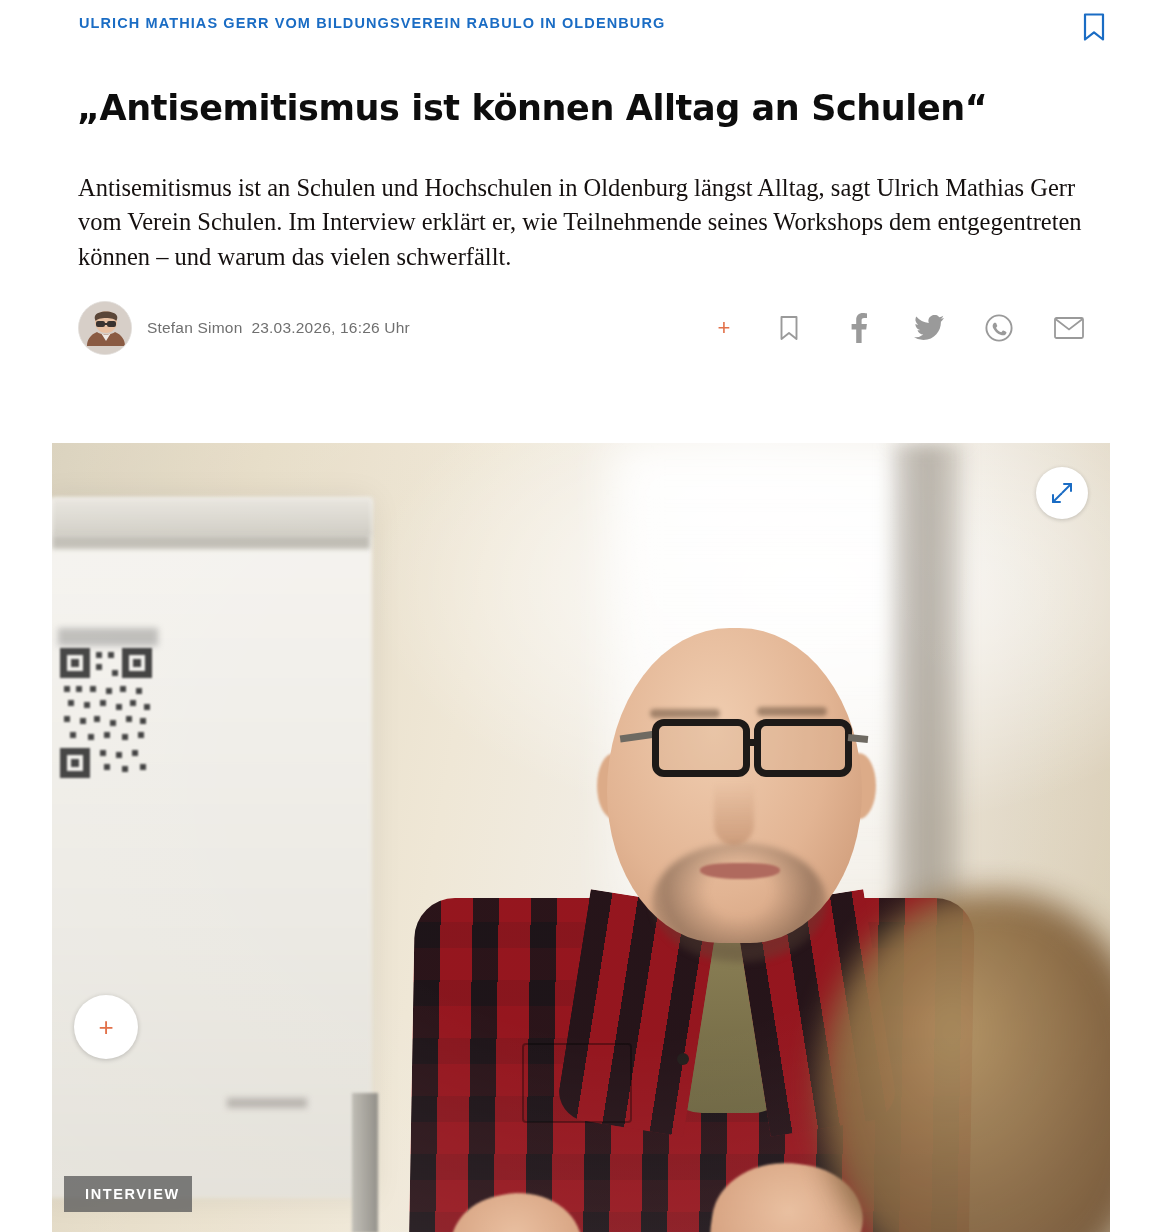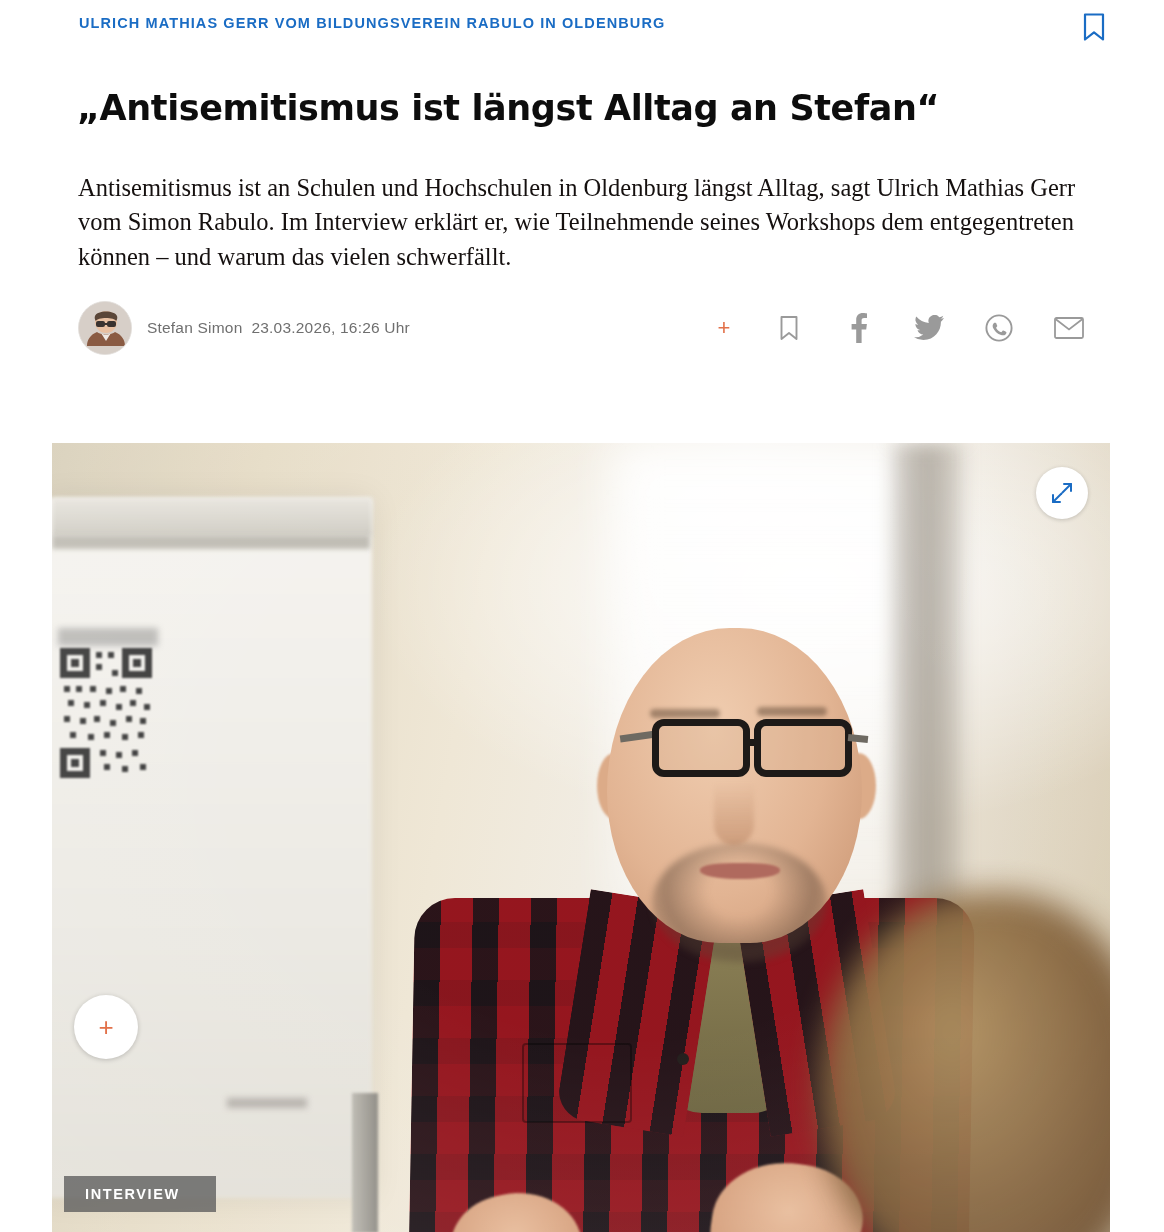--- a/index.html
+++ b/index.html
@@ -377,41 +377,41 @@
   .label-badge {
     position: absolute;
     left: 12px;
     bottom: 20px;
     background: rgba(92,92,92,0.78);
     color: #ffffff;
     font-family: "Liberation Sans", sans-serif;
     font-size: 14.5px;
     font-weight: bold;
     letter-spacing: 1.6px;
-    padding: 10px 36px 10px 21px;
+    padding: 10px 12px 10px 21px;
     text-transform: uppercase;
   }
 </style>
 </head>
 <body>
 
 <div class="page">
 
   <div class="kicker-row">
     <div class="kicker">ULRICH MATHIAS GERR VOM BILDUNGSVEREIN RABULO IN OLDENBURG</div>
     <div class="bookmark-top">
       <svg width="24" height="30" viewBox="0 0 24 30" fill="none" xmlns="http://www.w3.org/2000/svg">
         <path d="M3 2.5h18v25l-9-7.2-9 7.2z" stroke="#1a6cc4" stroke-width="2.2" fill="none" stroke-linejoin="round"></path>
       </svg>
     </div>
   </div>
 
-  <h1 class="headline">„Antisemitismus ist längst Alltag an Stefan“</h1>
-
-  <p class="teaser">Antisemitismus ist an Schulen und Hochschulen in Oldenburg längst Alltag, sagt Ulrich Mathias Gerr vom Simon Rabulo. Im Interview erklärt er, wie Teilnehmende seines Workshops dem entgegentreten können – und warum das vielen schwerfällt.</p>
+  <h1 class="headline">„Antisemitismus ist können Alltag an Schulen“</h1>
+
+  <p class="teaser">Antisemitismus ist an Schulen und Hochschulen in Oldenburg längst Alltag, sagt Ulrich Mathias Gerr vom Verein Schulen. Im Interview erklärt er, wie Teilnehmende seines Workshops dem entgegentreten können – und warum das vielen schwerfällt.</p>
 
   <div class="byline-row">
     <div class="avatar">
       <svg width="54" height="54" viewBox="0 0 54 54" xmlns="http://www.w3.org/2000/svg">
         <rect width="54" height="54" fill="#d7cfc8"></rect>
         <circle cx="27" cy="20" r="11" fill="#e8c0a2"></circle>
         <path d="M16 14c2-6 20-6 22 0 1 3-1 5-1 5-1-4-19-4-20 0 0 0-2-2-1-5z" fill="#5a4638"></path>
         <rect x="17" y="19" width="9" height="6" rx="2" fill="#3a3330"></rect>
         <rect x="28" y="19" width="9" height="6" rx="2" fill="#3a3330"></rect>
         <rect x="26" y="21" width="2" height="2" fill="#3a3330"></rect>

